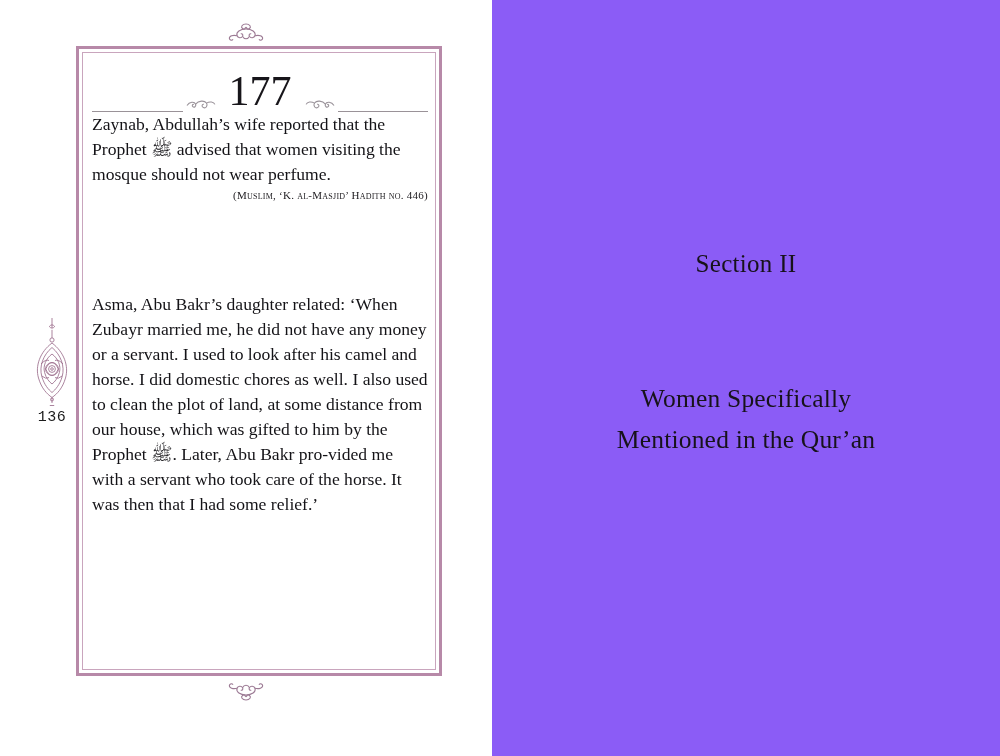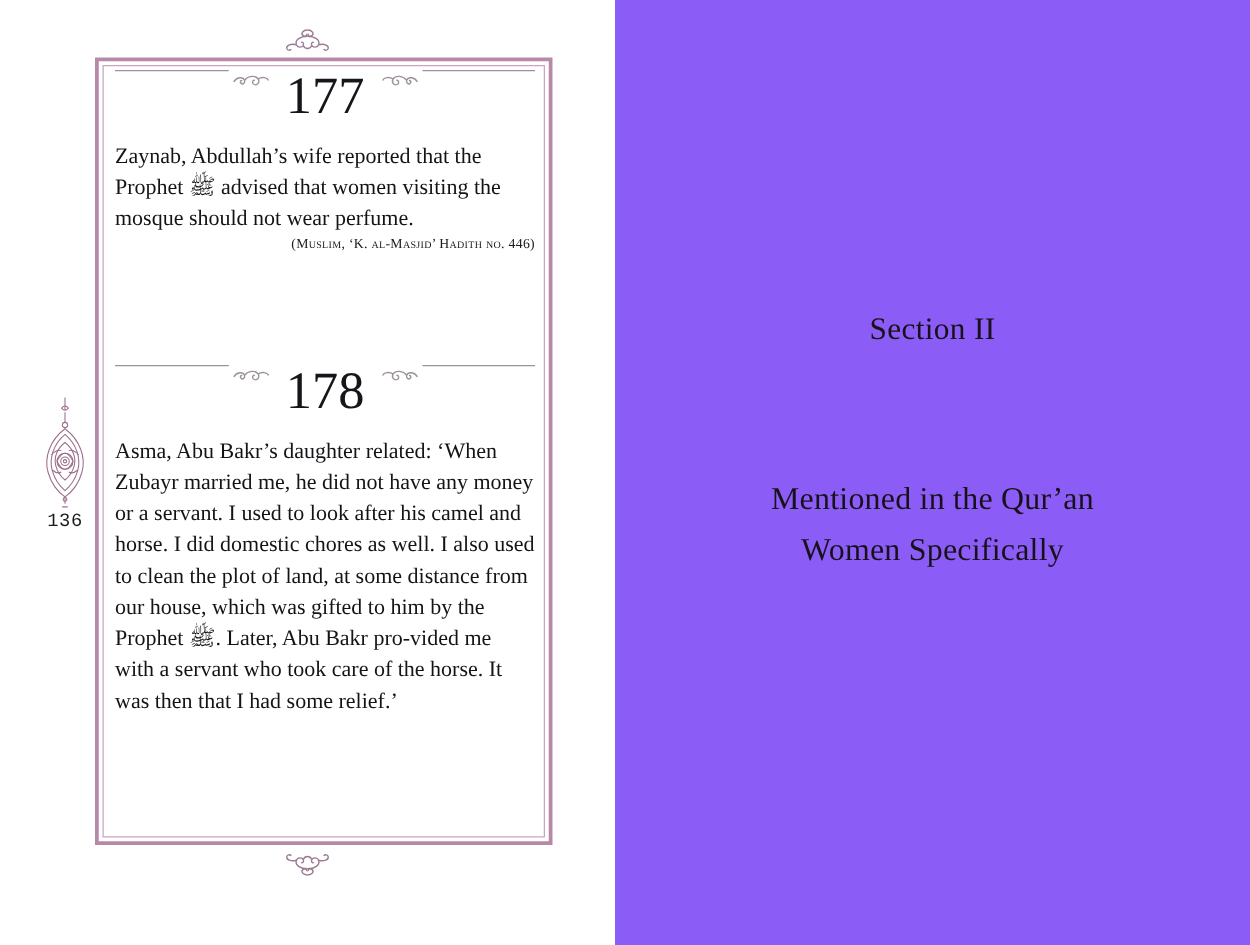--- a/index.html
+++ b/index.html
@@ -79,21 +79,21 @@
     left: 92px;
     top: 56px;
     width: 336px;
     height: 612px;
     box-sizing: border-box;
   }
 
   
   .num-head {
     display: flex;
-    align-items: flex-start;
+    align-items: flex-end;
     justify-content: center;
     gap: 0;
     height: 56px;
   }
   .num-rule {
     flex: 1 1 auto;
     height: 1px;
     background: #9a9298;
   }
   .num-swirl {
@@ -257,50 +257,27 @@
               </g>
             </svg>
           </span>
           <span class="num-rule"></span>
         </div>
         <p class="hadith-body">Zaynab, Abdullah’s wife reported that the Prophet ﷺ advised that women visiting the mosque should not wear perfume.</p>
         <div class="attribution">(Muslim, ‘K. al-Masjid’ Hadith no. 446)</div>
       </div>
 
       <div class="block-178">
-        <div class="num-head">
-          <span class="num-rule"></span>
-          <span class="num-swirl">
-            <svg viewBox="0 0 34 16" width="34" height="16" aria-hidden="true">
-              <g fill="none" stroke="#9a939a" stroke-width="1.1">
-                <path d="M1 9.5 C3.4 5.5 8.5 5.2 9.6 8.2 C10.4 10.4 8.2 11.9 6.8 10.6 C5.7 9.6 6.5 8.1 7.8 8.5"></path>
-                <path d="M9.6 8.2 C12.6 4.4 18.5 4.2 20.4 7 C22.2 9.7 19.8 12.8 17.3 11.6 C15.3 10.6 15.9 7.9 17.9 8.3"></path>
-                <path d="M20.6 7.1 C23.6 5.2 27.8 5.8 28.9 8.4"></path>
-              </g>
-            </svg>
-          </span>
-          <span class="hadith-number">178</span>
-          <span class="num-swirl right">
-            <svg viewBox="0 0 34 16" width="34" height="16" aria-hidden="true">
-              <g fill="none" stroke="#9a939a" stroke-width="1.1">
-                <path d="M1 9.5 C3.4 5.5 8.5 5.2 9.6 8.2 C10.4 10.4 8.2 11.9 6.8 10.6 C5.7 9.6 6.5 8.1 7.8 8.5"></path>
-                <path d="M9.6 8.2 C12.6 4.4 18.5 4.2 20.4 7 C22.2 9.7 19.8 12.8 17.3 11.6 C15.3 10.6 15.9 7.9 17.9 8.3"></path>
-                <path d="M20.6 7.1 C23.6 5.2 27.8 5.8 28.9 8.4"></path>
-              </g>
-            </svg>
-          </span>
-          <span class="num-rule"></span>
-        </div>
         <p class="hadith-body">Asma, Abu Bakr’s daughter related: ‘When Zubayr married me, he did not have any money or a servant. I used to look after his camel and horse. I did domestic chores as well. I also used to clean the plot of land, at some distance from our house, which was gifted to him by the Prophet ﷺ. Later, Abu Bakr pro-vided me with a servant who took care of the horse. It was then that I had some relief.’</p>
       </div>
 
     </div>
   </div>
 
   <div class="page-right">
     <div class="section-label">Section II</div>
     <div class="section-title">
+      <span class="line">Women Specifically</span>
       <span class="line">Mentioned in the Qur’an</span>
-      <span class="line">Women Specifically</span>
     </div>
   </div>
 
 </div>
 
 </body></html>

